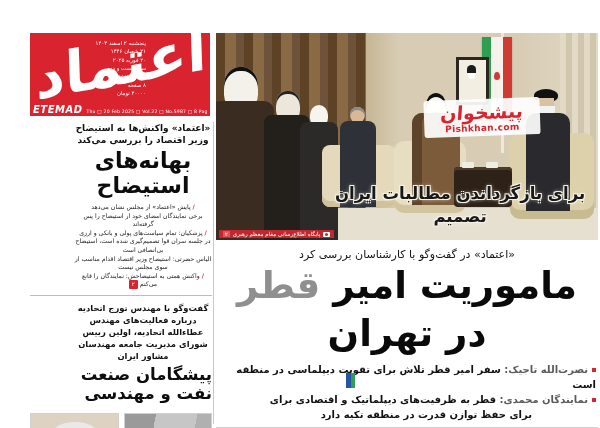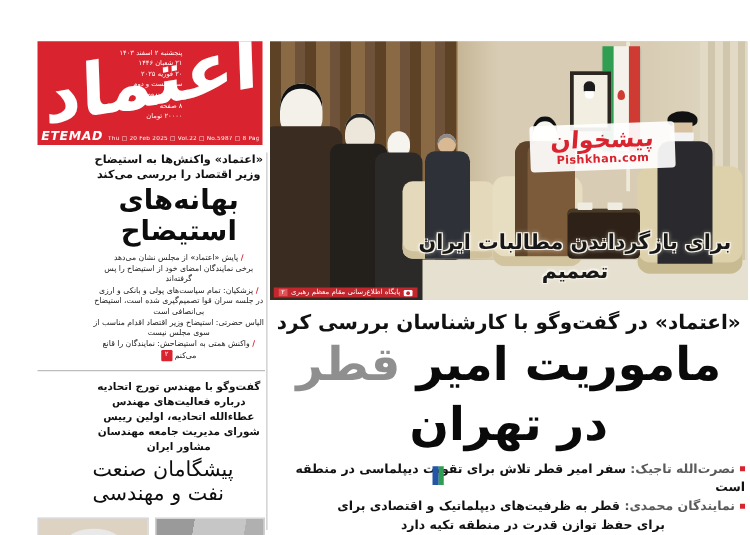--- a/index.html
+++ b/index.html
@@ -24,21 +24,21 @@
   .kicker1{margin-top:6px;font-size:9px;font-weight:bold;line-height:12px;
            text-align:center;color:#111;}
   .headline1{margin-top:2px;font-size:22px;font-weight:bold;text-align:center;color:#0d0d0d;}
   .bullets1{margin-top:5px;font-size:6.2px;line-height:8.6px;text-align:center;color:#222;}
   .bullets1 .slash{color:#d9232e;font-weight:bold;}
   .pagetag{display:inline-block;background:#d9232e;color:#fff;font-size:5.5px;
            padding:0 3px;border-radius:1px;vertical-align:middle;}
   .ldivider{margin-top:6px;border-top:1px solid #bdbdbd;width:100%;}
   .kicker2{margin-top:6px;font-size:8.4px;font-weight:bold;line-height:12px;
            text-align:center;color:#111;}
-  .headline2{margin-top:3px;font-size:16.5px;font-weight:normal;text-align:left;color:#0d0d0d;}
+  .headline2{margin-top:3px;font-size:16.5px;font-weight:bold;text-align:right;color:#0d0d0d;}
 
   .left-photos{margin-top:10px;display:flex;gap:5px;height:100px;}
   .lphoto{position:relative;overflow:hidden;border:1px solid #d0d0d0;}
   .lphoto.color{width:88px;background:linear-gradient(180deg,#ded2c2 0 40%,#e8dfd2 40% 100%);}
   .lphoto.bw{width:87px;background:linear-gradient(100deg,#9a9a9a 0 30%,#c6c6c6 30% 70%,#b0b0b0 70% 100%);}
   .face{position:absolute;border-radius:50% 50% 46% 46%;}
   .c-face{left:26px;top:18px;width:36px;height:44px;background:#e7c6a4;}
   .c-hair{position:absolute;left:22px;top:8px;width:44px;height:22px;border-radius:50%;background:#e9e9e9;}
   .b-face{left:28px;top:14px;width:34px;height:42px;background:#e0e0e0;}
   .b-glass{position:absolute;left:30px;top:28px;width:30px;height:10px;
@@ -123,21 +123,21 @@
              color:#181818;font-weight:bold;font-size:16.5px;line-height:23px;
              text-shadow:-1px -1px 0 #f6f1e6,1px -1px 0 #f6f1e6,-1px 1px 0 #f6f1e6,1px 1px 0 #f6f1e6,0 0 4px #f6f1e6;}
   .caption{position:absolute;left:3px;bottom:2px;display:flex;align-items:center;gap:3px;
            background:#c1272d;color:#fff;font-size:5.6px;padding:1px 4px;direction:rtl;}
   .cap-num{background:#e0555a;padding:0 2px;font-size:5.2px;}
   .cam{width:7px;height:5px;background:#fff;border-radius:1px;position:relative;}
   .cam:after{content:"";position:absolute;left:2px;top:1px;width:3px;height:3px;border-radius:50%;background:#c1272d;}
 
   
   .lead{position:relative;text-align:center;}
-  .lead-kicker{margin-top:8px;font-size:16px;font-weight:bold;color:#111;direction:rtl;}
+  .lead-kicker{margin-top:8px;font-size:11px;font-weight:normal;color:#111;direction:rtl;}
   .lead-headline{margin-top:1px;font-size:37px;font-weight:bold;letter-spacing:-1px;
                  color:#0a0a0a;direction:rtl;line-height:48px;}
   .lead-headline .gray{color:#8f8f8f;}
   .lead-bullets{margin-top:4px;direction:rtl;text-align:right;font-size:10px;line-height:15px;
                 font-weight:bold;color:#111;padding-right:2px;}
   .lead-bullets .nm{color:#5a5a5a;}
   .sq{display:inline-block;width:4px;height:4px;background:#d9232e;margin-left:4px;vertical-align:middle;}
   .lb2{padding-right:64px;}
 
   .hdivider{margin-top:5px;border-top:1px solid #cfcfcf;}

